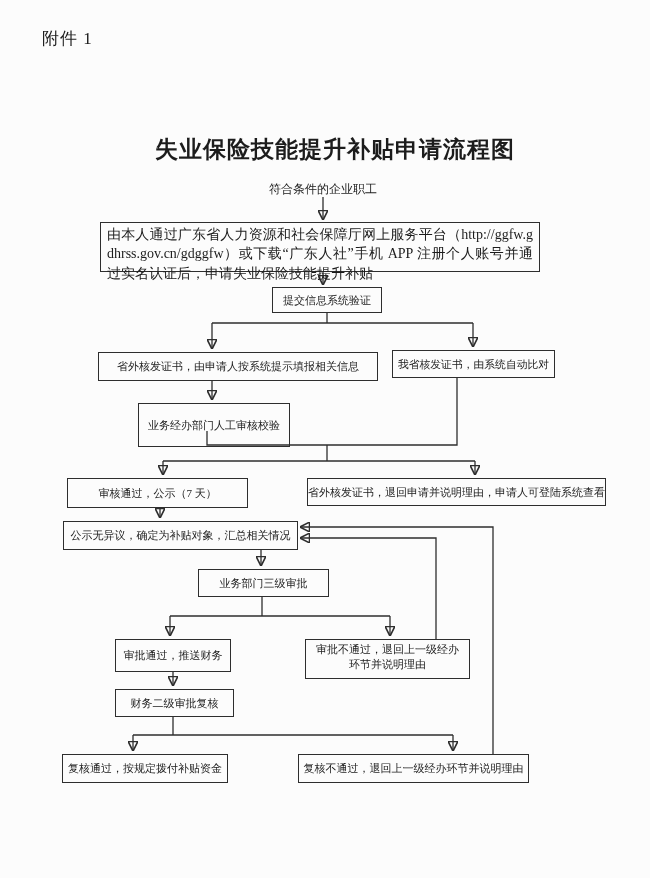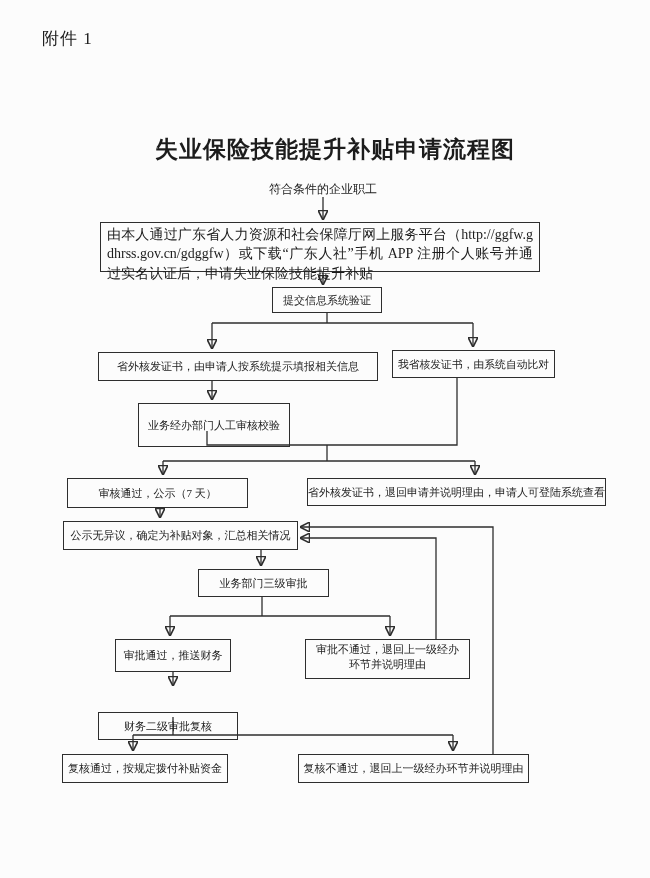--- a/index.html
+++ b/index.html
@@ -41,21 +41,21 @@
   .n-outprov{left:98px;top:352px;width:280px;height:29px;}
   .n-ourprov{left:392px;top:350px;width:163px;height:28px;font-size:10.8px;}
   .n-manual{left:138px;top:403px;width:152px;height:44px;}
   .n-revpass{left:67px;top:478px;width:181px;height:30px;}
   .n-revfail{left:307px;top:478px;width:299px;height:28px;}
   .n-publicity{left:63px;top:521px;width:235px;height:29px;}
   .n-threelevel{left:198px;top:569px;width:131px;height:28px;}
   .n-apprpass{left:115px;top:639px;width:116px;height:33px;}
   .n-apprfail{left:305px;top:639px;width:165px;height:40px;padding:2px 6px;
     align-items:flex-start;}
-  .n-finance{left:98px;top:689px;width:140px;height:28px;margin-top:23px;}
+  .n-finance{left:115px;top:689px;width:119px;height:28px;}
   .n-finalpass{left:62px;top:754px;width:166px;height:29px;}
   .n-finalfail{left:298px;top:754px;width:231px;height:29px;}
   svg.connectors{
     position:absolute;left:0;top:0;width:650px;height:878px;
     pointer-events:none;
   }
   svg.connectors path{
     fill:none;stroke:#2e2e2e;stroke-width:1.3;
   }
 </style>

